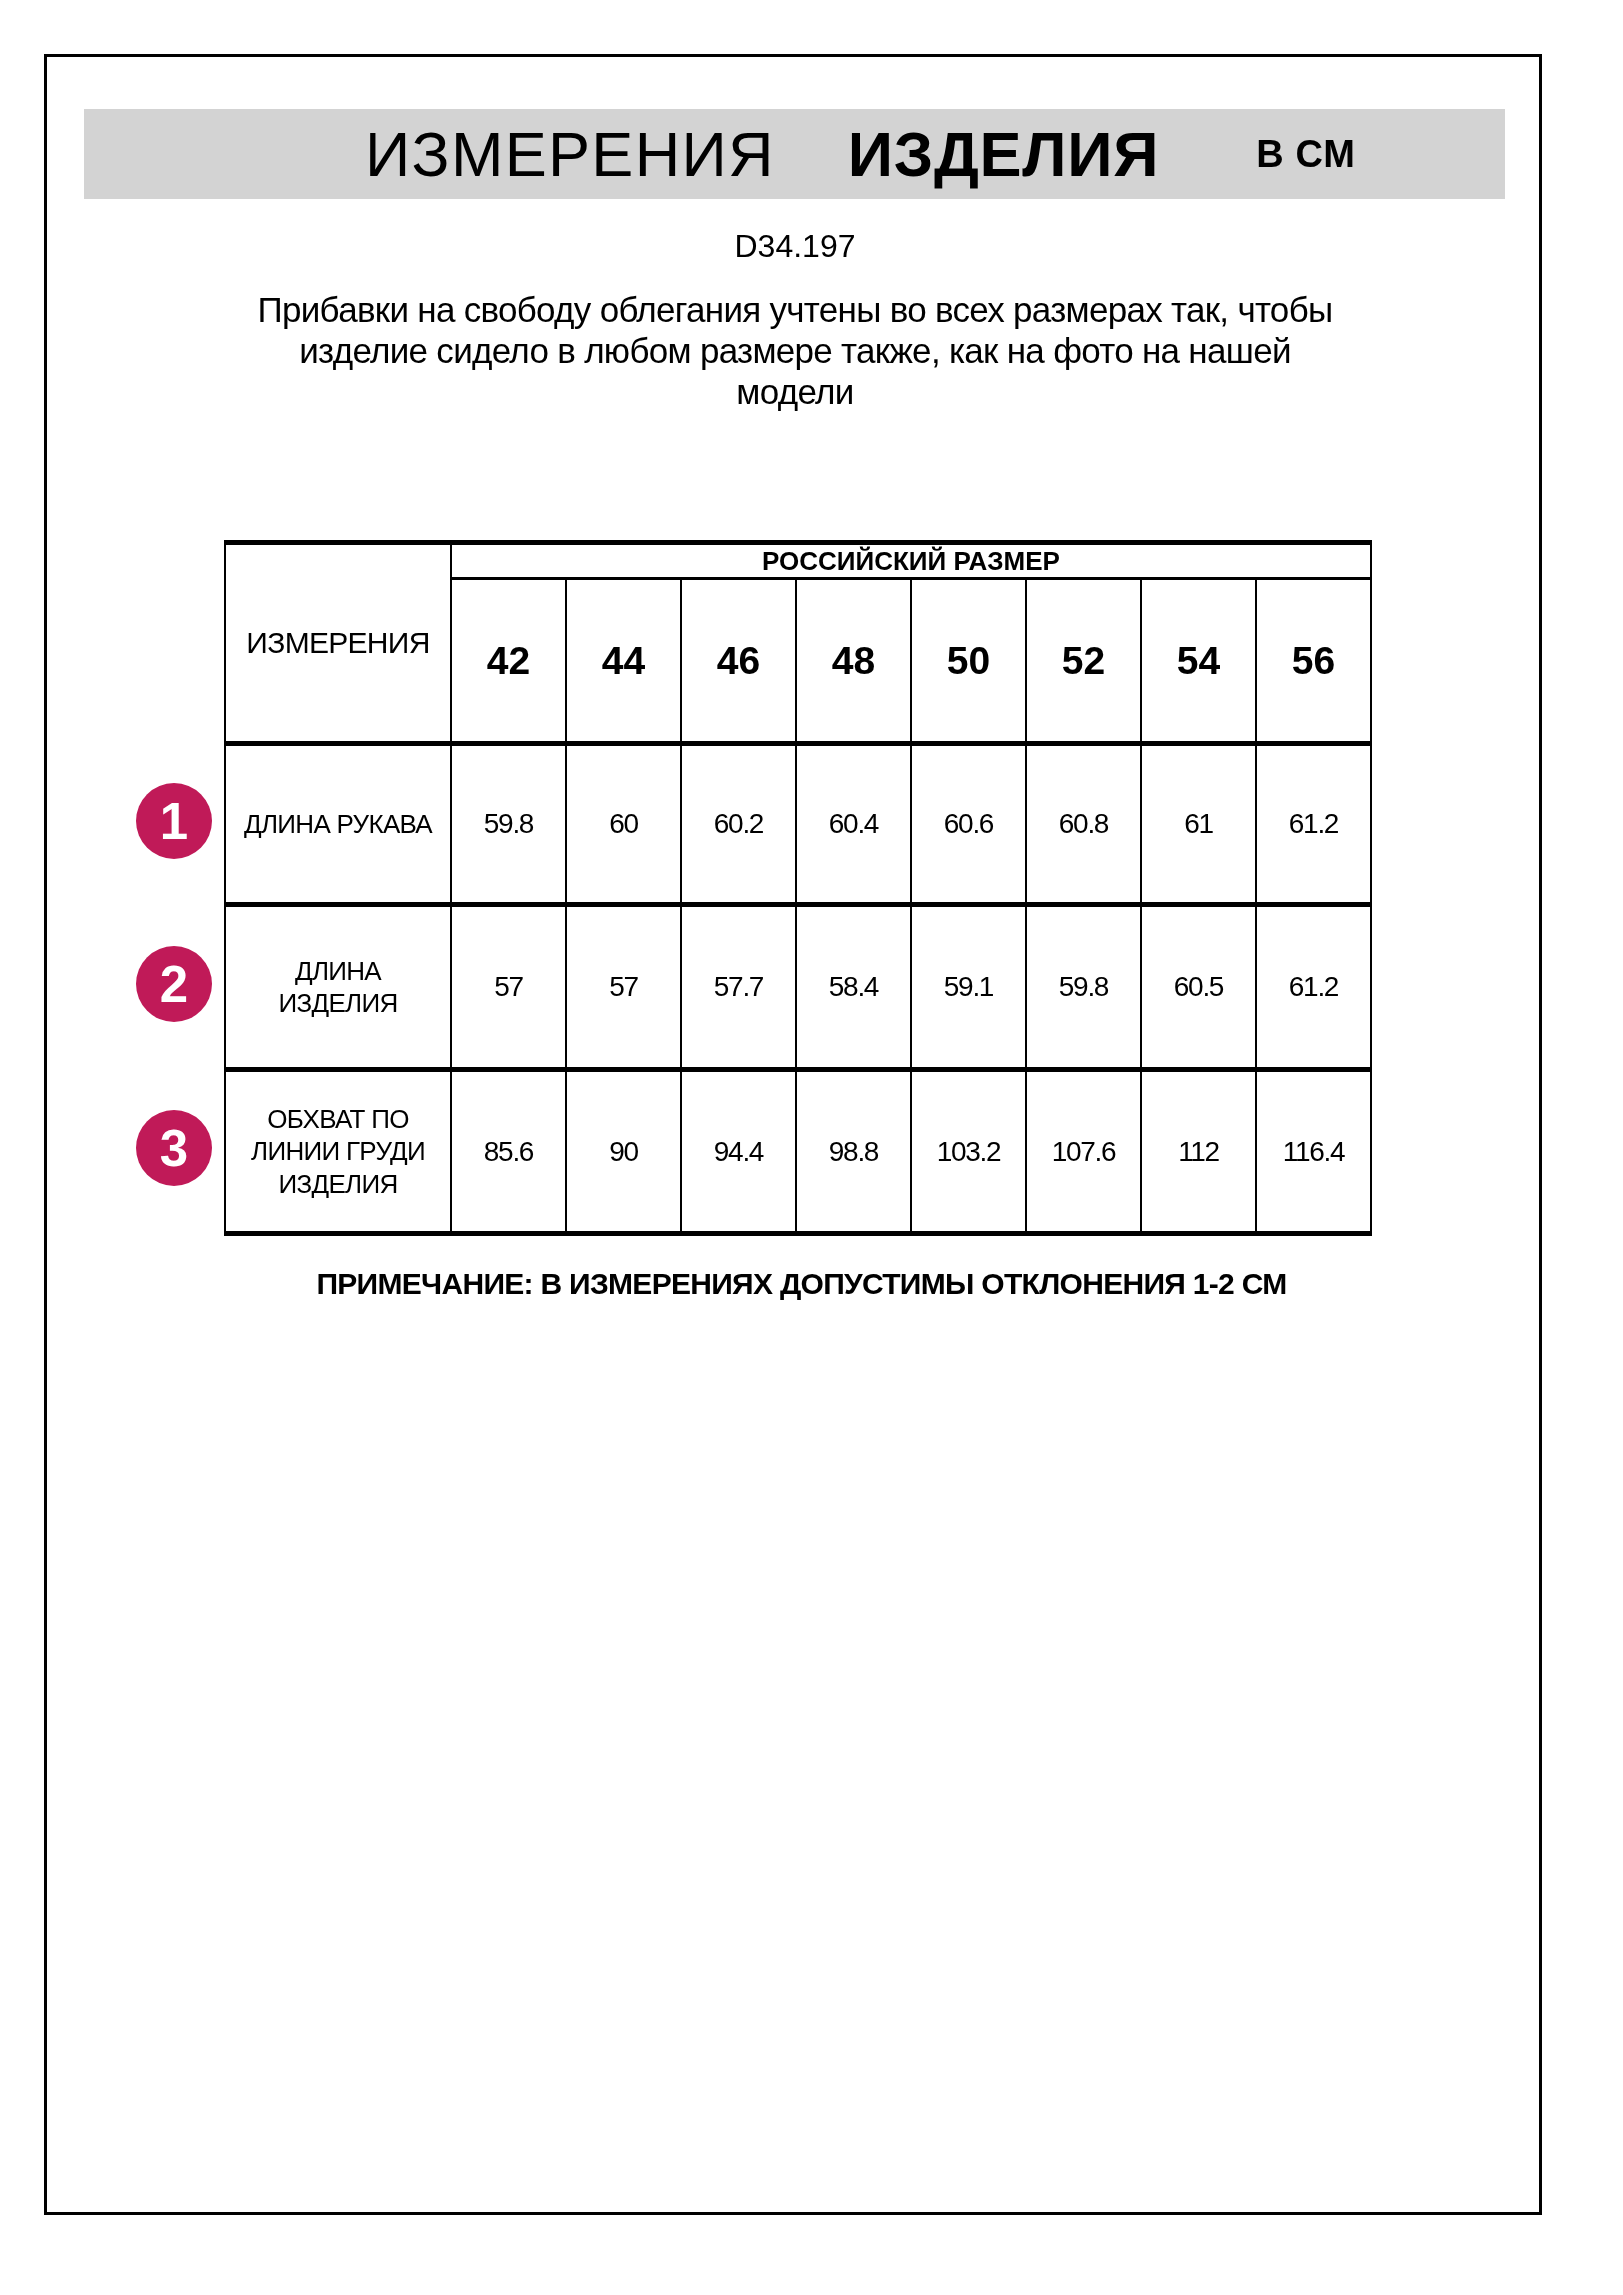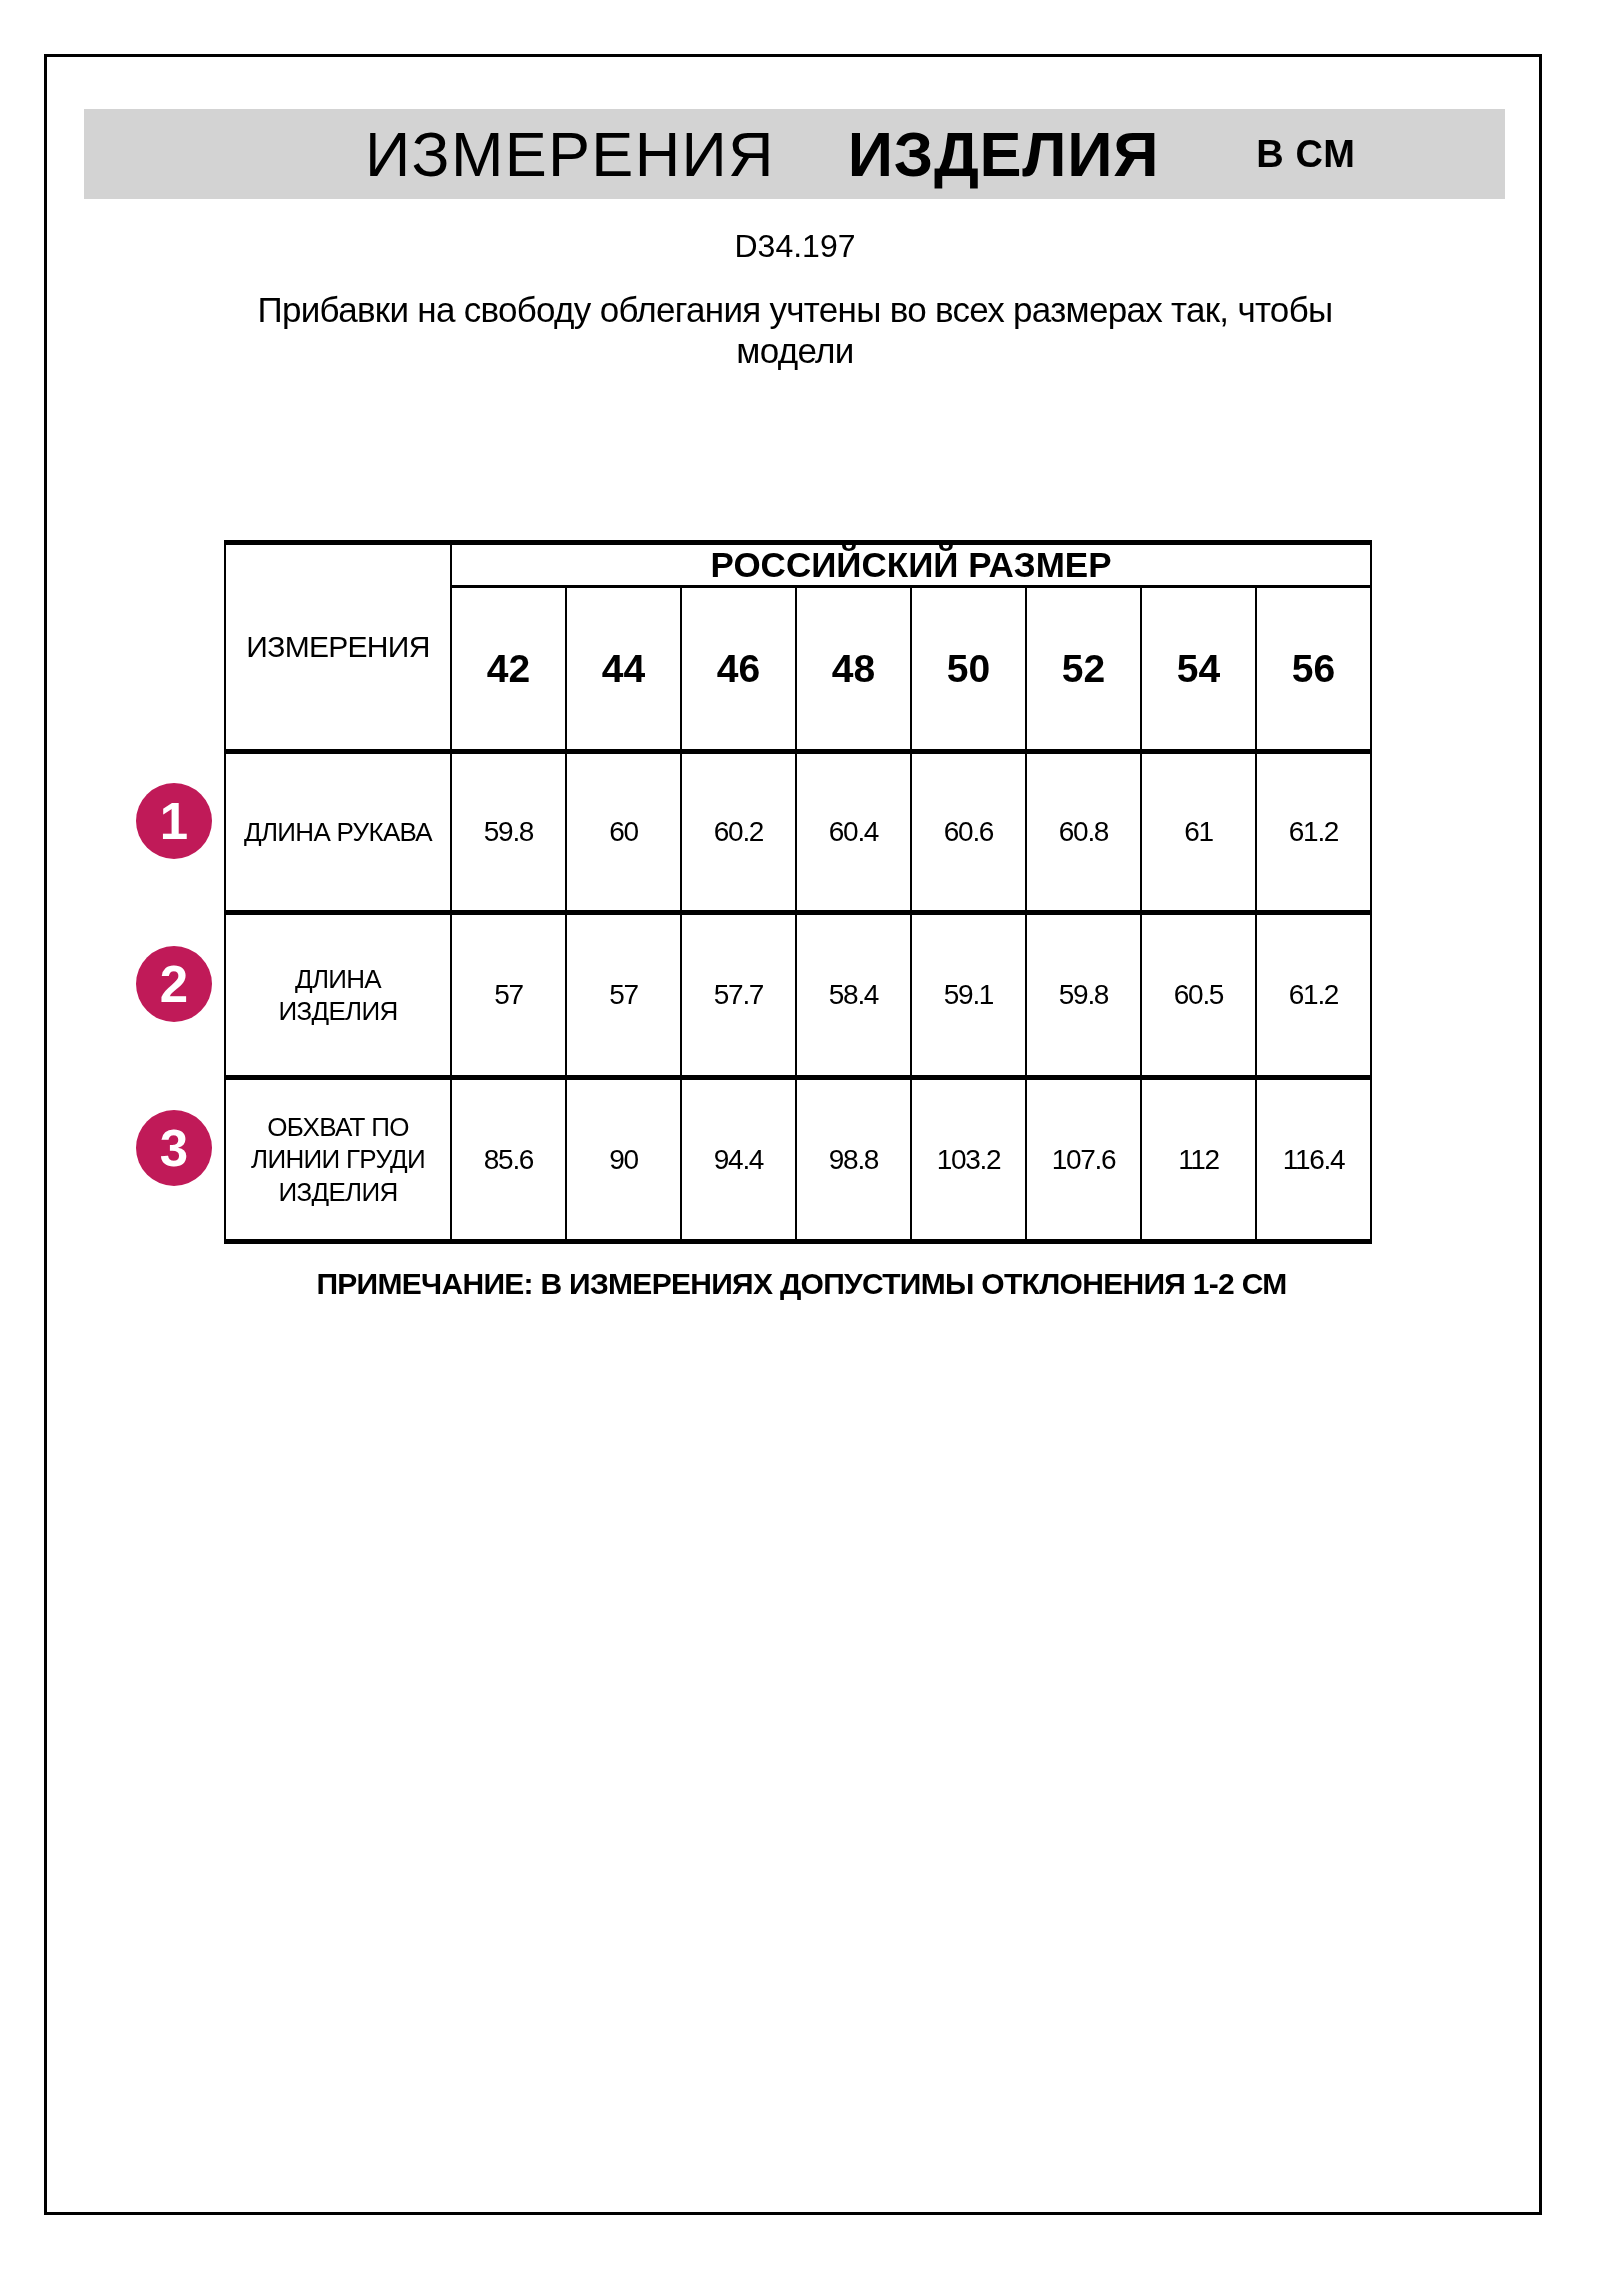--- a/index.html
+++ b/index.html
@@ -36,21 +36,21 @@
     text-align:center;vertical-align:middle;padding:0;overflow:hidden;
   }
   tr.r-group{height:36px;}
   tr.r-sizes{height:165px;padding-left:44px;}
   tr.r-d1{height:161px;}
   tr.r-d2{height:165px;}
   tr.r-d3{height:164px;}
   td.c-label{width:224px;}
   td.c-size{width:113px;}
   .corner-label{font-size:30px;letter-spacing:-0.7px;}
-  .group-header{font-size:35px;font-weight:bold;letter-spacing:0;}
+  .group-header{font-size:26px;font-weight:bold;letter-spacing:0;}
   .size-num{font-size:39px;font-weight:bold;}
   .row-label{font-size:26px;letter-spacing:-0.7px;white-space:pre-line;line-height:1.25;}
   .cell-val{font-size:28px;letter-spacing:-1.3px;}
   
   .bt-thick{border-top:5.2px solid #000 !important;}
   .bt-mid{border-top:3.9px solid #000 !important;}
   .bb-thick{border-bottom:5.2px solid #000 !important;}
   .circle{
     position:absolute;left:136px;width:76px;height:76px;border-radius:50%;
     display:flex;align-items:center;justify-content:center;
@@ -72,20 +72,21 @@
 <div class="banner" style="background: rgb(211, 211, 211);">
   <span class="t1">ИЗМЕРЕНИЯ</span>
   <span class="t2">ИЗДЕЛИЯ</span>
   <span class="t3">В СМ</span>
 </div>
 
 <div class="article">D34.197</div>
 
 <div class="intro">
   <div>Прибавки на свободу облегания учтены во всех размерах так, чтобы</div>
+  <div>изделие сидело в любом размере также, как на фото на нашей</div>
   <div>модели</div>
 </div>
 
 <table class="size-table">
   <tbody>
       <tr class="r-group">
     <td class="c-label bt-thick" rowspan="2">
       <span class="corner-label">ИЗМЕРЕНИЯ</span>
     </td>
     <td class="c-size bt-thick" colspan="8">

